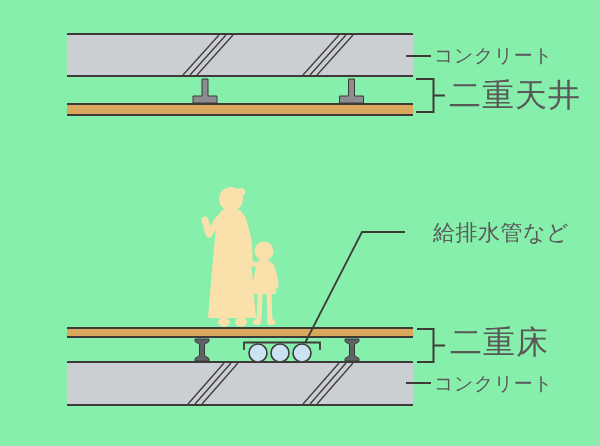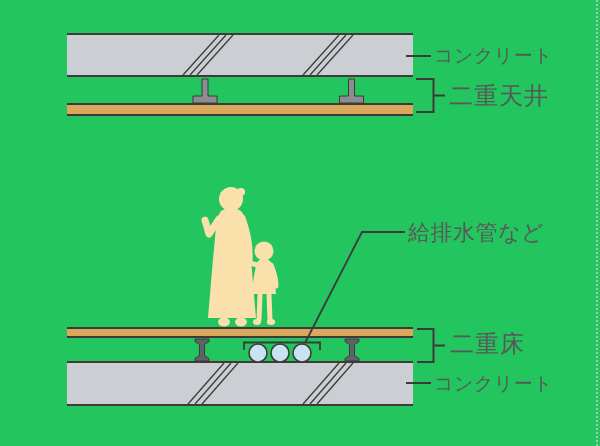--- a/index.html
+++ b/index.html
@@ -1,20 +1,20 @@
 <!DOCTYPE html>
 <html lang="ja" style="--c-concrete: #CBCFD3; --c-wood: #D9A85C; --c-pipe: #C9E3F2; --c-figure: #FAE1AB; --c-outline: #3E3A39; --c-text: #595757; --c-hanger: #8B8D90; --c-support: #5D6366; --c-edge: #C9C9C9;"><head>
 <meta charset="utf-8">
 <style>
   html, body { margin: 0; padding: 0; background: #ffffff; }
   #canvas {
     position: relative;
     width: 600px;
     height: 446px;
-    background: #22c55e;
+    background: #86efac;
     overflow: hidden;
     font-family: "Liberation Sans", "DejaVu Sans", sans-serif;
   }
   .slab {
     position: absolute;
     box-sizing: border-box;
     background: var(--c-concrete);
     border-top: 2px solid var(--c-outline);
     border-bottom: 2px solid var(--c-outline);
     z-index: 1;
@@ -35,22 +35,22 @@
   }
   .label {
     position: absolute;
     z-index: 3;
     color: var(--c-text);
     white-space: nowrap;
     transform: translateY(-52%);
     line-height: 1;
   }
   .label.small  { font-size: 19px; letter-spacing: 0.5px; }
-  .label.medium { font-size: 22px; letter-spacing: 0.5px; }
-  .label.large  { font-size: 24px; letter-spacing: 1px; }
+  .label.medium { font-size: 22px; letter-spacing: 0.5px; margin-left: 25px; }
+  .label.large  { font-size: 32px; letter-spacing: 1px; }
   .edge-dots {
     position: absolute;
     left: 596px; top: 0;
     width: 0; height: 446px;
     border-left: 2px dotted var(--c-edge);
     opacity: 0.8;
     z-index: 0;
   }
 </style>
 </head>

